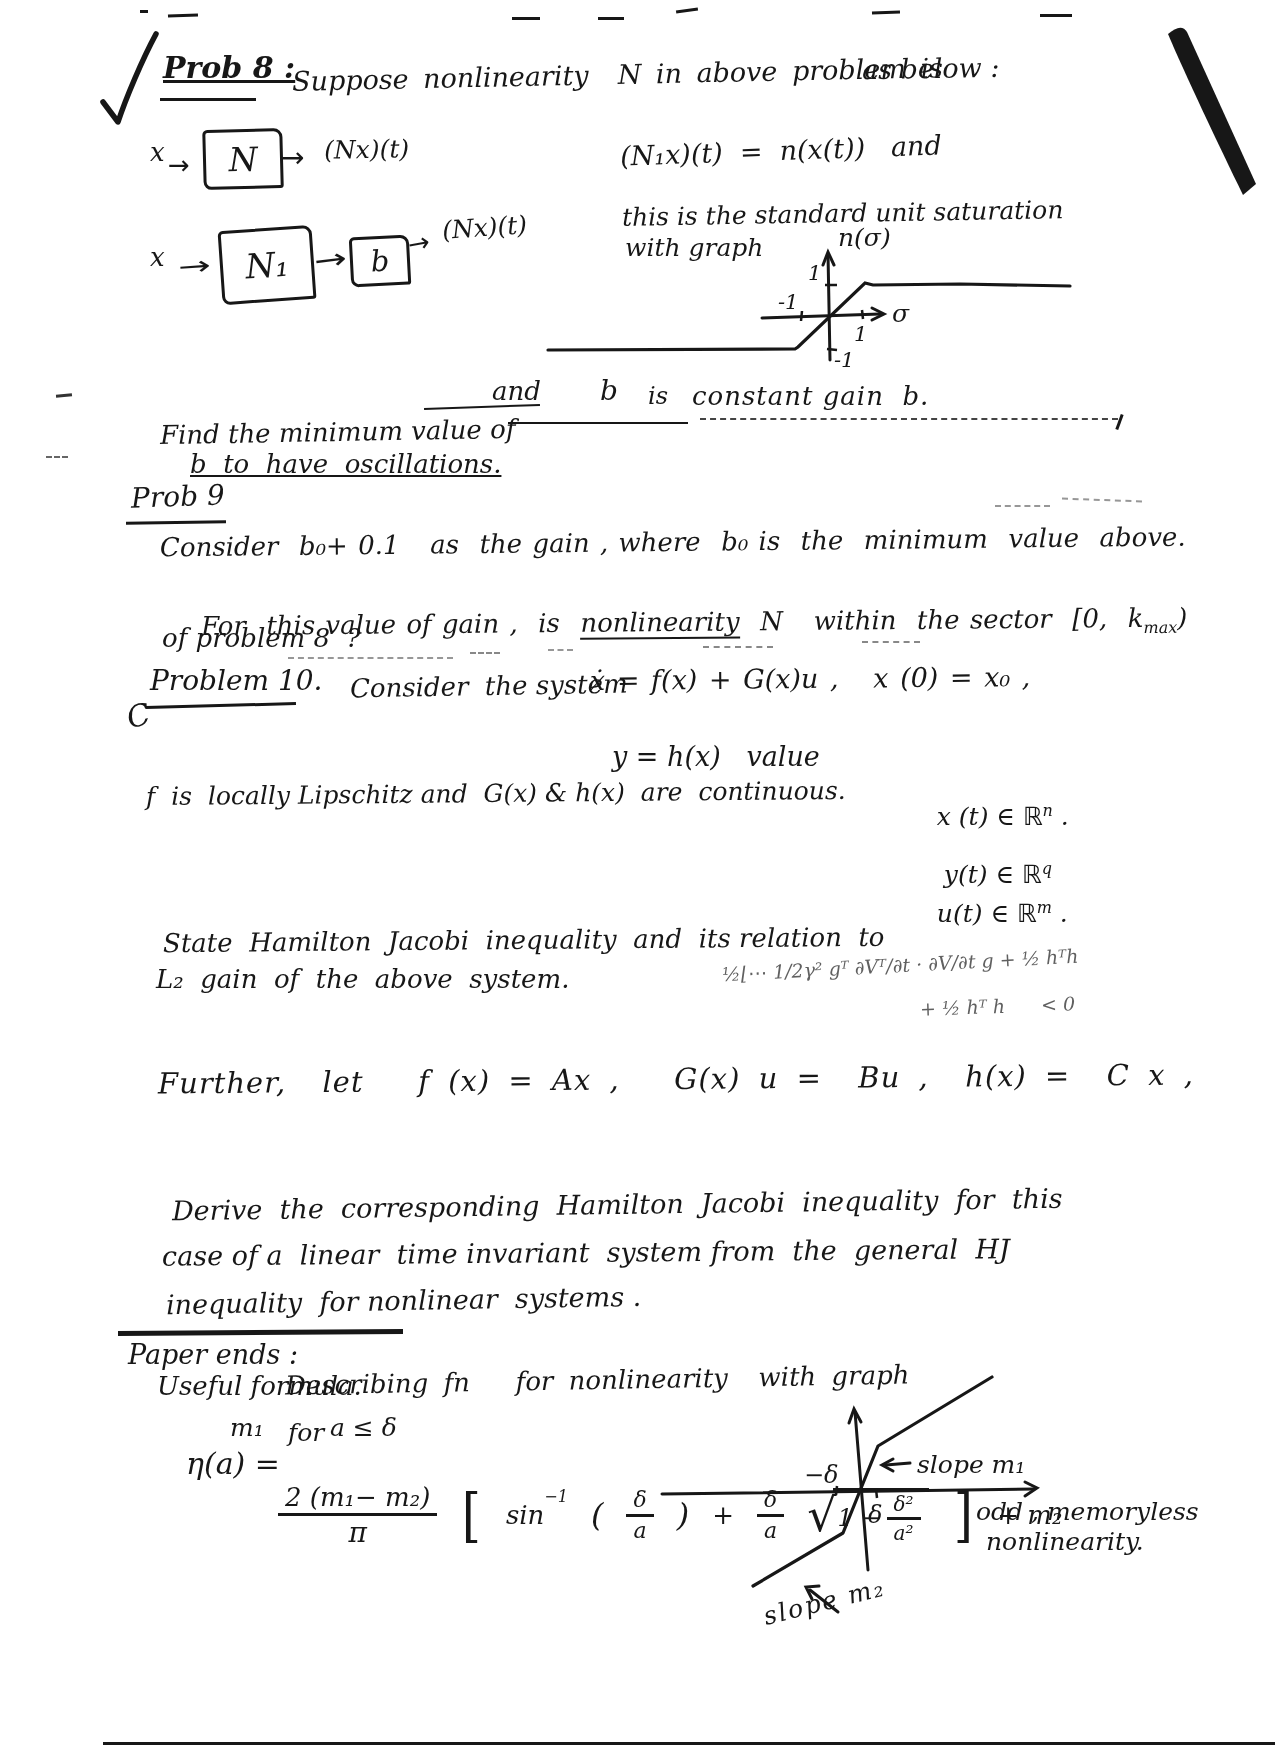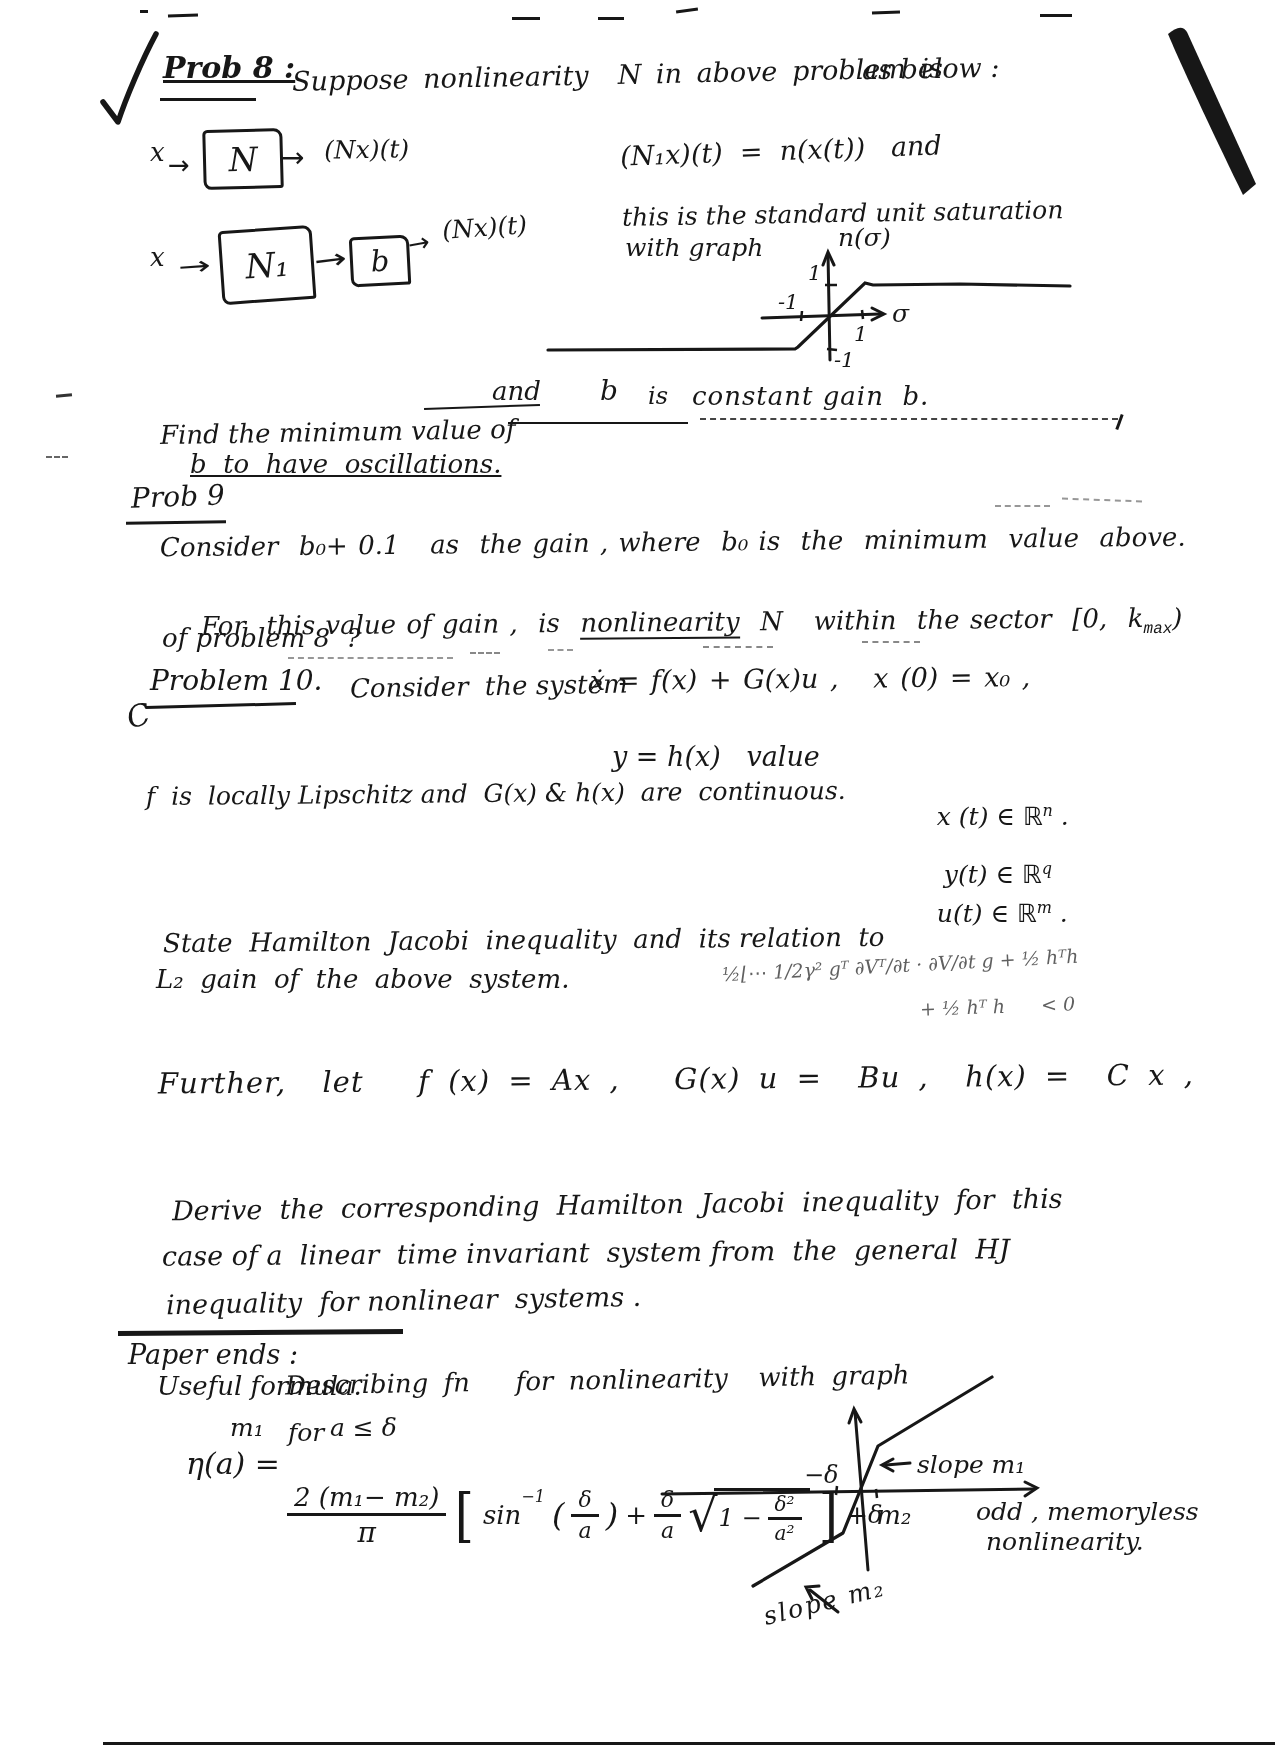--- a/index.html
+++ b/index.html
@@ -105,21 +105,21 @@
 
   <div class="hw" style="left:160px;top:418px;font-size:26px;transform:rotate(-1deg);">Find the minimum value of</div>
   <div class="hw" style="left:190px;top:450px;font-size:26px;text-decoration:underline;">b  to  have  oscillations.</div>
 
   <div class="hw" style="left:131px;top:482px;font-size:28px;transform:rotate(-2deg);">Prob 9</div>
   <div class="mark" style="left:126px;top:521px;width:100px;height:3px;transform:rotate(-1deg);"></div>
   <div class="gdash" style="left:995px;top:505px;width:55px;"></div>
   <div class="gdash" style="left:1062px;top:499px;width:80px;transform:rotate(2deg);"></div>
   <div class="hw" style="left:160px;top:528px;font-size:26px;word-spacing:2px;transform:rotate(-0.6deg);">Consider  b₀+ 0.1   as  the gain , where  b₀ is  the  minimum  value  above.</div>
   <div class="hw" style="left:160px;top:580px;font-size:26px;word-spacing:2px;transform:rotate(-0.5deg);">
-    <span>For  this value of gain ,  is  </span><span style="border-bottom:2.5px solid #171717;">nonlinearity</span><span>  N   within  the sector  [0,  k</span><sub style="font-size:16px;font-family:Liberation Mono, monospace;">max</sub><span>)</span>
+    <span>For  this value of gain ,  is  </span><span style="border-bottom:2.5px solid #171717;">nonlinearity</span><span>  N   within  the sector  [0,  k</span><sub style="font-size:16px;">max</sub><span>)</span>
   </div>
   <div class="hw" style="left:162px;top:624px;font-size:26px;">of problem 8  ?</div>
   <div class="gdash" style="left:288px;top:657px;width:165px;"></div>
   <div class="gdash" style="left:470px;top:652px;width:30px;border-color:#888;"></div>
   <div class="gdash" style="left:548px;top:649px;width:25px;"></div>
   <div class="gdash" style="left:703px;top:646px;width:70px;border-color:#888;"></div>
   <div class="gdash" style="left:862px;top:641px;width:58px;border-color:#888;"></div>
 
   <div class="hw" style="left:150px;top:666px;font-size:28px;">Problem 10.</div>
   <div class="mark" style="left:146px;top:704px;width:150px;height:3px;transform:rotate(-1.5deg);"></div>
@@ -150,21 +150,21 @@
 
   <div class="mark" style="left:118px;top:1330px;width:285px;height:5px;transform:rotate(-0.4deg);"></div>
   <div class="hw" style="left:128px;top:1340px;font-size:27px;">Paper ends :</div>
   <div class="hw" style="left:157px;top:1372px;font-size:26px;">Useful formula.</div>
   <div class="hw" style="left:285px;top:1366px;font-size:26px;word-spacing:7px;transform:rotate(-1deg);">Describing fn   for nonlinearity  with graph</div>
   <div class="hw" style="left:230px;top:1414px;font-size:25px;">m₁</div>
   <div class="hw" style="left:288px;top:1419px;font-size:25px;">for</div>
   <div class="hw" style="left:330px;top:1414px;font-size:25px;">a ≤ δ</div>
   <div class="hw" style="left:186px;top:1448px;font-size:30px;">η(a) =</div>
 
-  <div class="hw" style="left:287px;top:1484px;font-size:26px;display:flex;align-items:center;gap:7px;">
+  <div class="hw" style="left:278px;top:1484px;font-size:26px;display:flex;align-items:center;gap:23px;">
     <span class="frac">
       <span class="fn">2 (m₁− m₂)</span>
       <span class="fd" style="font-size:28px;">π</span>
     </span>
     <span class="brk">[</span>
     <span style="display:inline-flex;align-items:flex-start;">
       <span>sin</span><sup style="font-size:16px;margin-top:-4px;">−1</sup>
     </span>
     <span style="font-size:32px;">(</span>
     <span class="frac" style="font-size:22px;">

